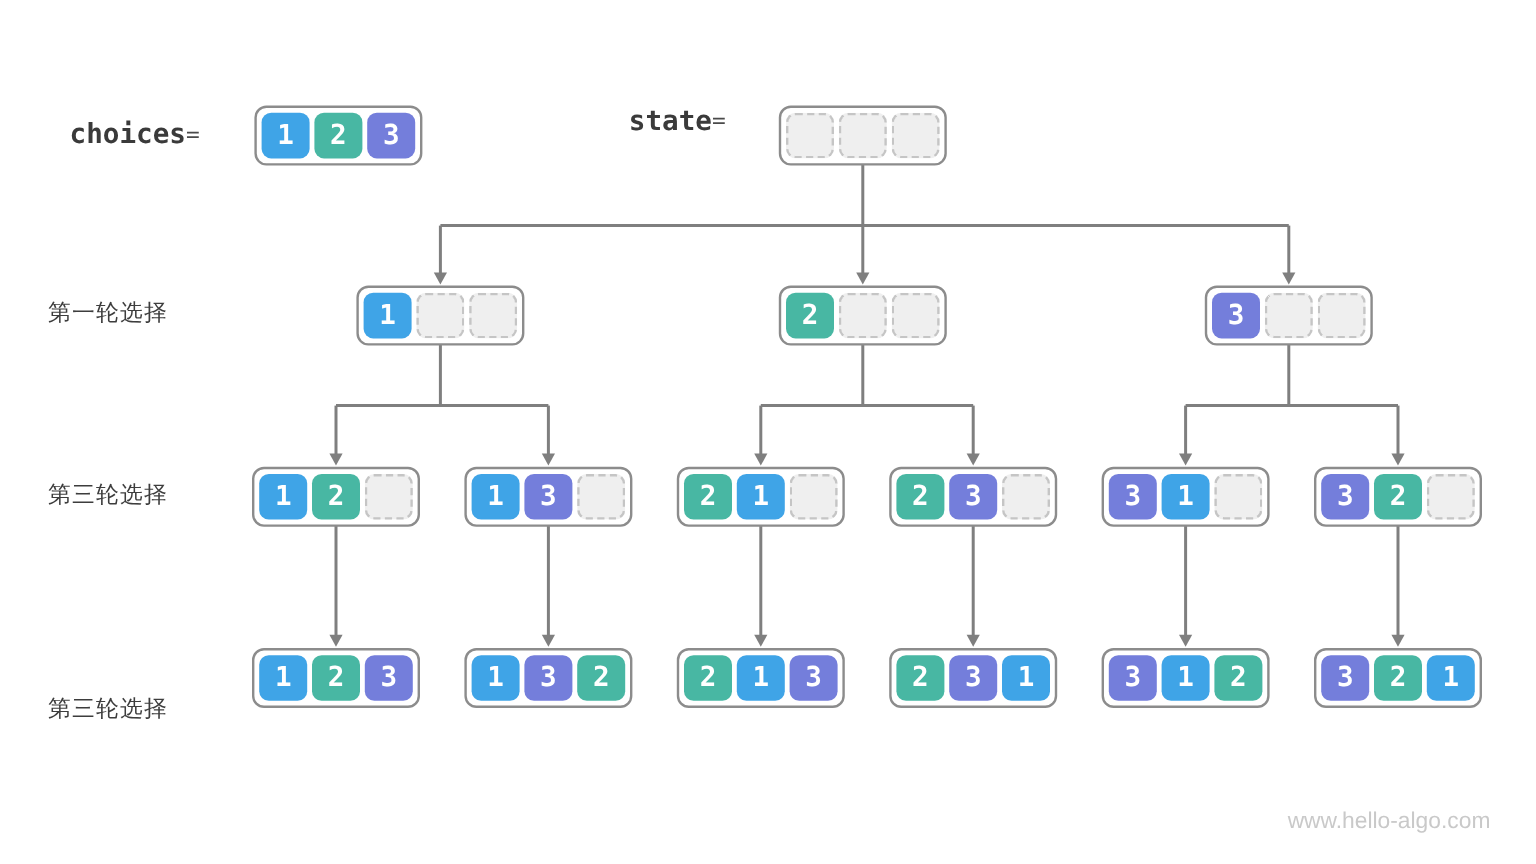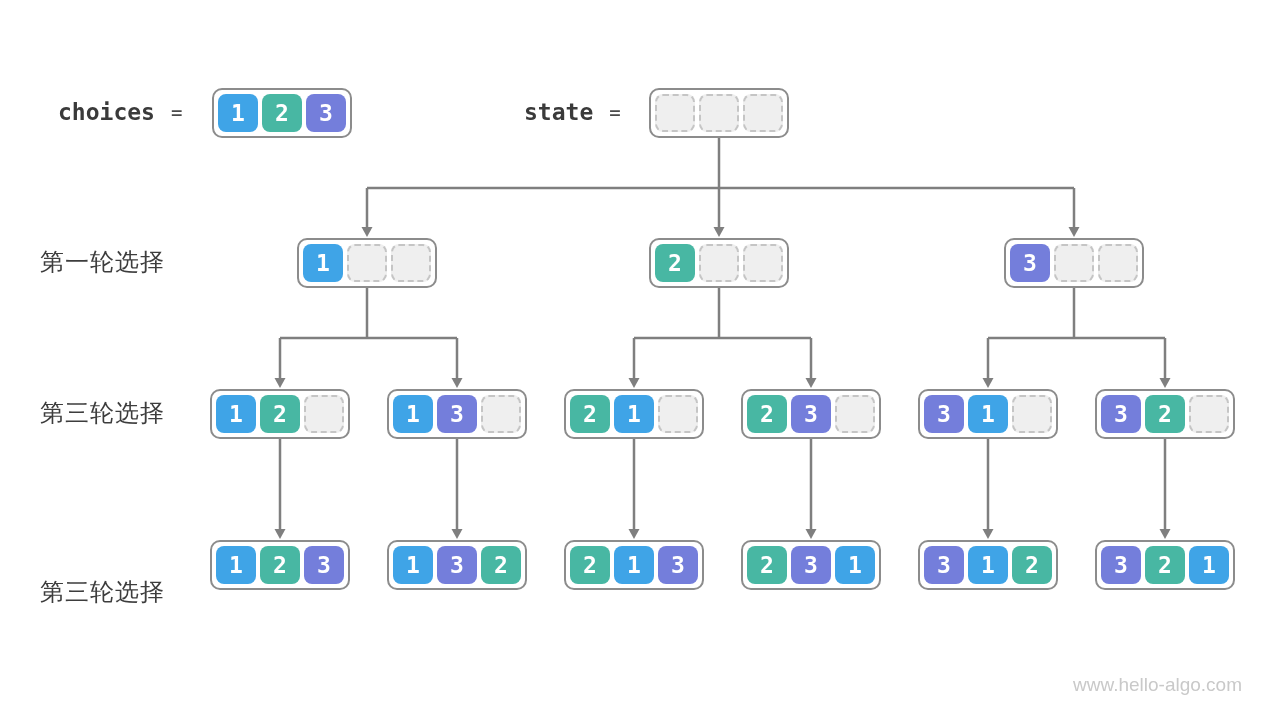--- a/index.html
+++ b/index.html
@@ -2,22 +2,22 @@
 <html style="--box-border: #8c8c8c; --empty-fill: #efefef; --empty-border: #c5c5c5; --cell-text: #ffffff; --footer-text: #c9c9c9;"><head>
 <meta charset="utf-8">
 <style>
   html,body{margin:0;padding:0;}
   body{width:1280px;height:720px;background:#ffffff;overflow:hidden;
        font-family:"Liberation Sans",sans-serif;}
   #canvas{position:relative;width:1280px;height:720px;background:#ffffff;}
   #arrows{position:absolute;left:0;top:0;width:1280px;height:720px;pointer-events:none;}
   .code{font-family:"DejaVu Sans Mono",monospace;font-weight:bold;font-size:23px;color:#3a3a3a;}
   .eq{font-family:"DejaVu Sans Mono",monospace;font-weight:normal;font-size:19px;color:#4a4a4a;}
-  .hlabel{position:absolute;display:flex;align-items:center;gap:16px;height:48px;}
-  .rowlabel{position:absolute;font-size:24px;line-height:24px;color:#3d3d3d;letter-spacing:1px;}
+  .hlabel{position:absolute;display:flex;align-items:center;height:48px;}
+  .rowlabel{position:absolute;font-size:19px;line-height:24px;color:#3d3d3d;letter-spacing:1px;}
   .box{position:absolute;box-sizing:border-box;display:flex;gap:4px;padding:4px;background:#ffffff;
        border:2px solid var(--box-border,#8c8c8c);border-radius:10px;}
   .cell{box-sizing:border-box;width:40px;height:38px;border-radius:8px;display:flex;align-items:center;
         justify-content:center;font-family:"DejaVu Sans Mono",monospace;font-weight:bold;
         font-size:23px;color:var(--cell-text,#ffffff);}
   .cell.empty{background:var(--empty-fill,#efefef);border:2px dashed var(--empty-border,#c5c5c5);}
   #footer{position:absolute;right:38px;bottom:24px;font-family:Liberation Sans, sans-serif;
           font-size:19px;color:var(--footer-text,#c9c9c9);}
 </style>
 </head>
@@ -64,21 +64,21 @@
       <polygon points="982.5,529 993.5,529 988,539" fill="#7f7f7f"></polygon>
       <line x1="1165" y1="437" x2="1165" y2="531" stroke="#7f7f7f" stroke-width="2.5"></line>
       <polygon points="1159.5,529 1170.5,529 1165,539" fill="#7f7f7f"></polygon>
     </svg>
 
   <div class="hlabel" style="left:58px;top:88px">
     <span class="code">choices</span>
     <span class="eq">=</span>
   </div>
 
-  <div class="hlabel" style="left:524px;top:88px">
+  <div class="hlabel" style="left:524px;top:77px">
     <span class="code">state</span>
     <span class="eq">=</span>
   </div>
 
   <div class="rowlabel" style="left:40px;top:250px">第一轮选择</div>
   <div class="rowlabel" style="left:40px;top:401px">第三轮选择</div>
   <div class="rowlabel" style="left:40px;top:580px">第三轮选择</div>
 
   <div id="boxes">
       <div class="box" style="left: 212px; top: 88px;">

